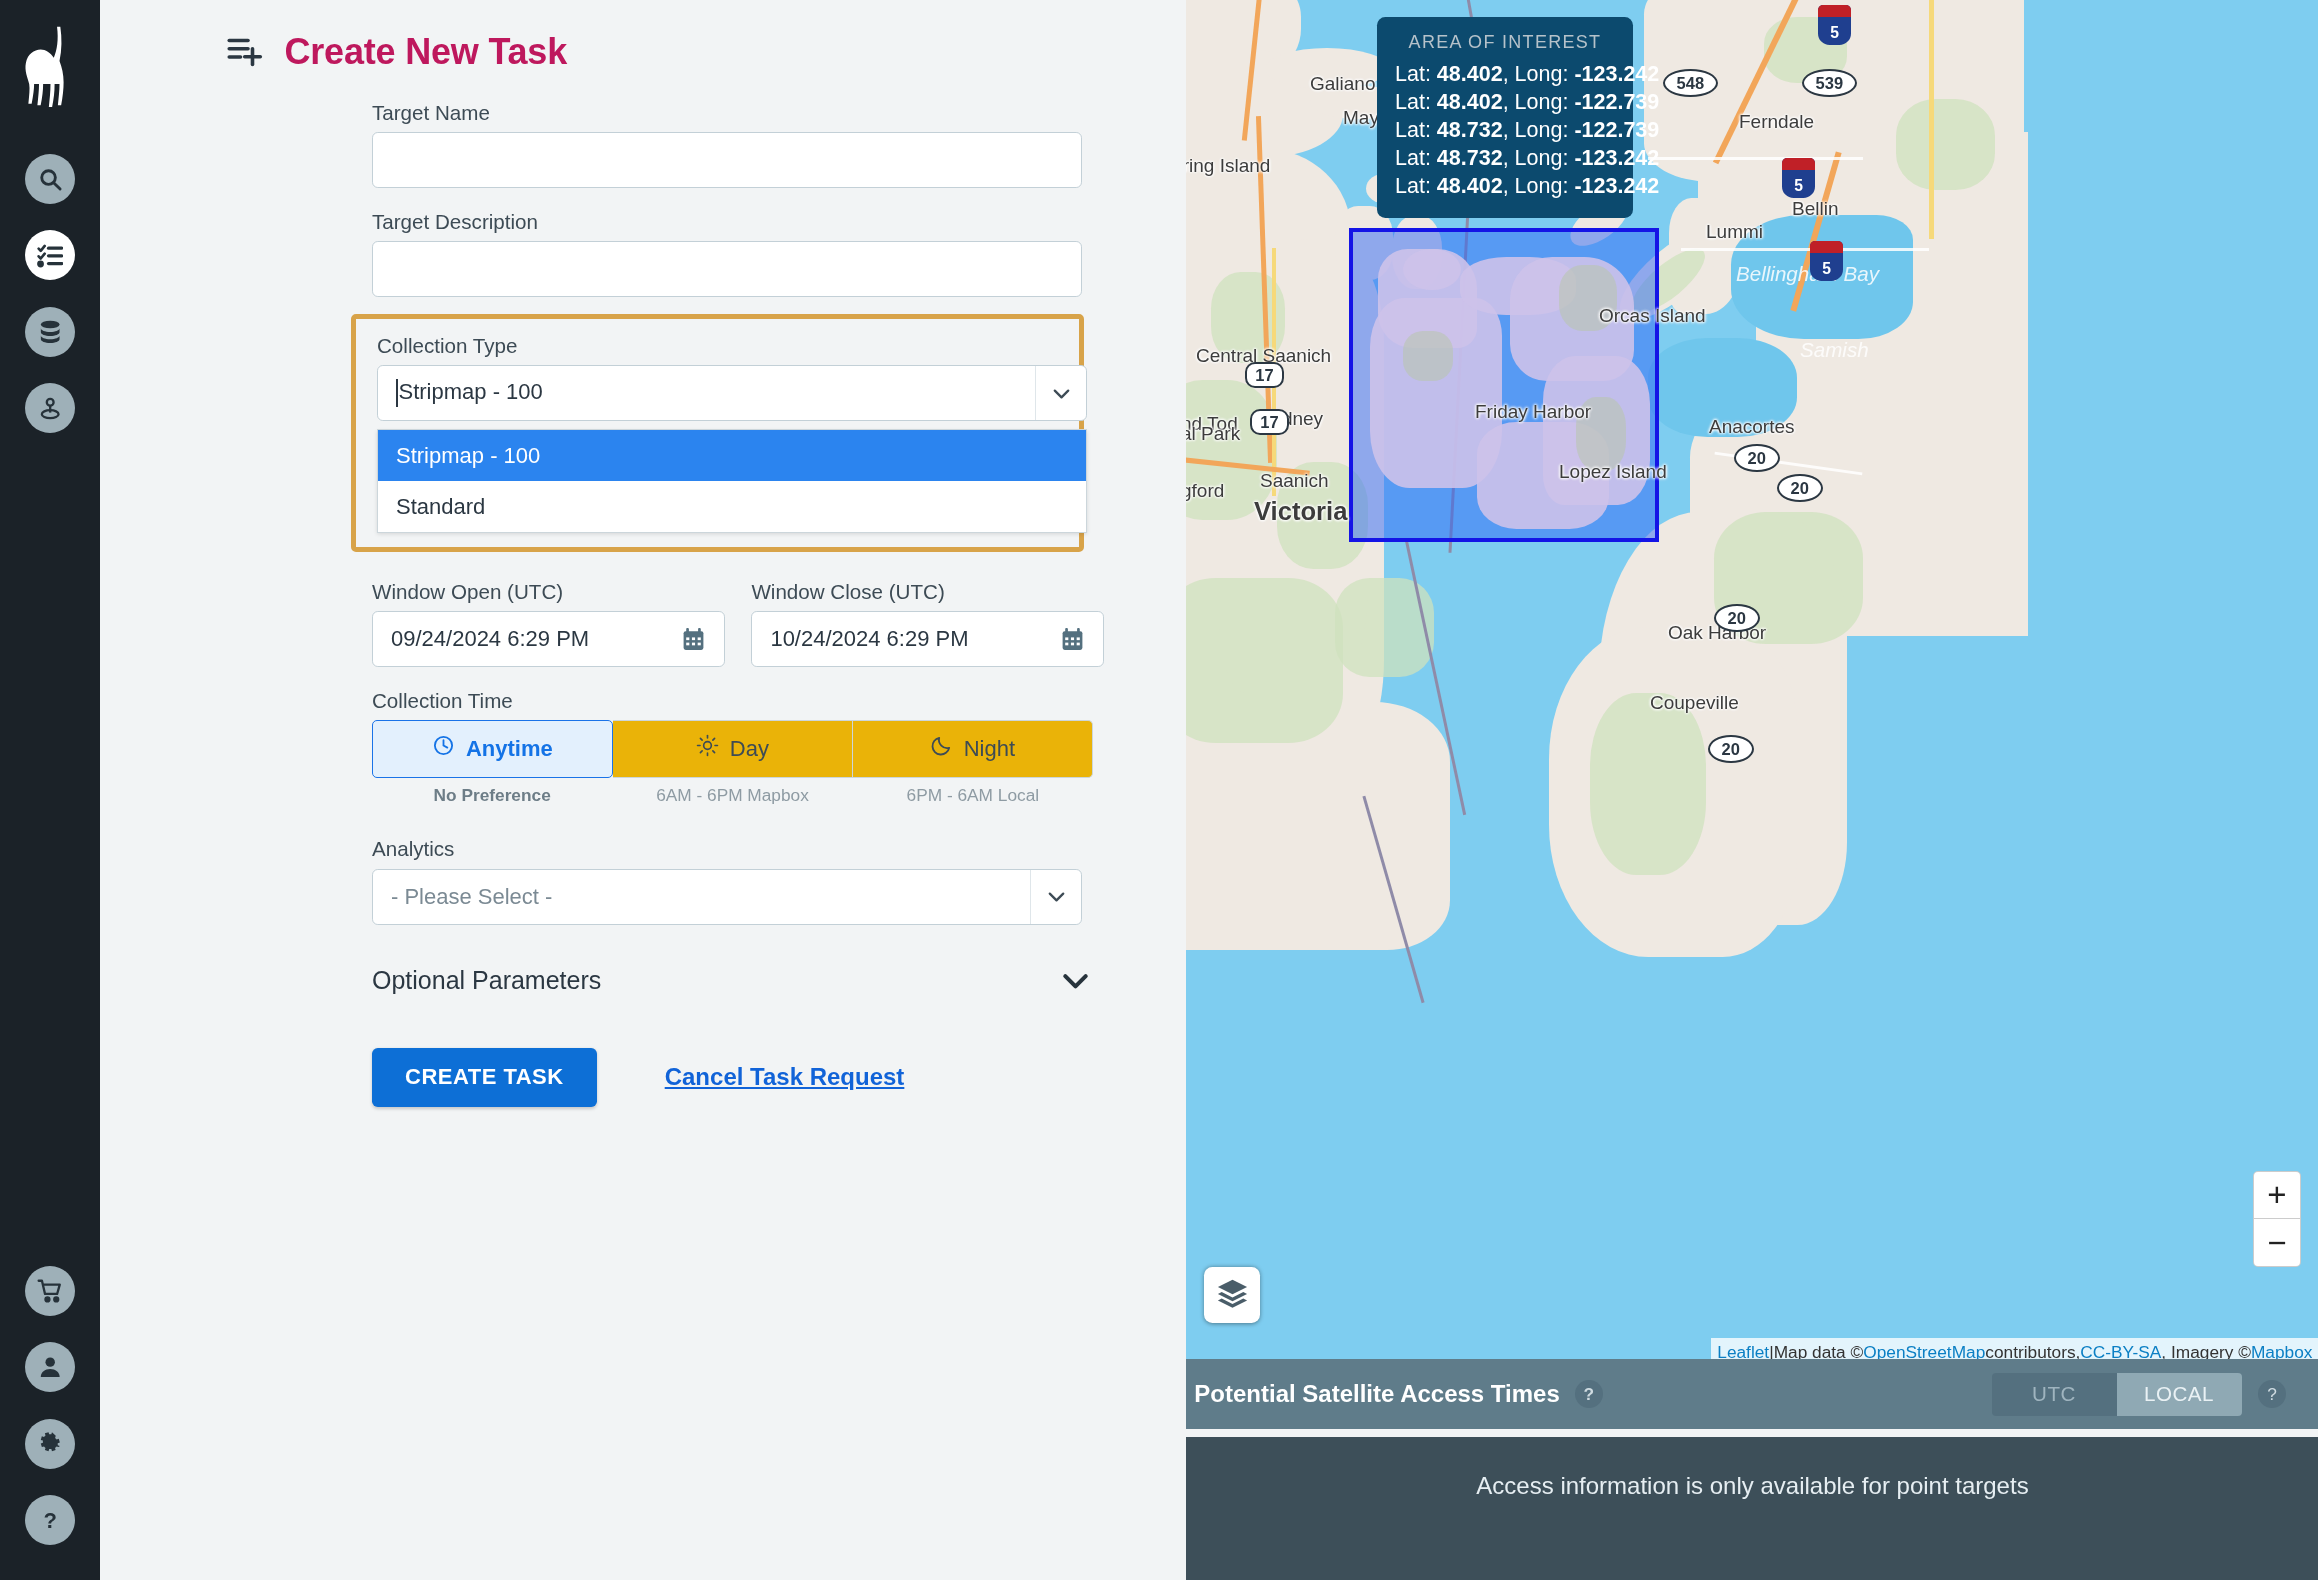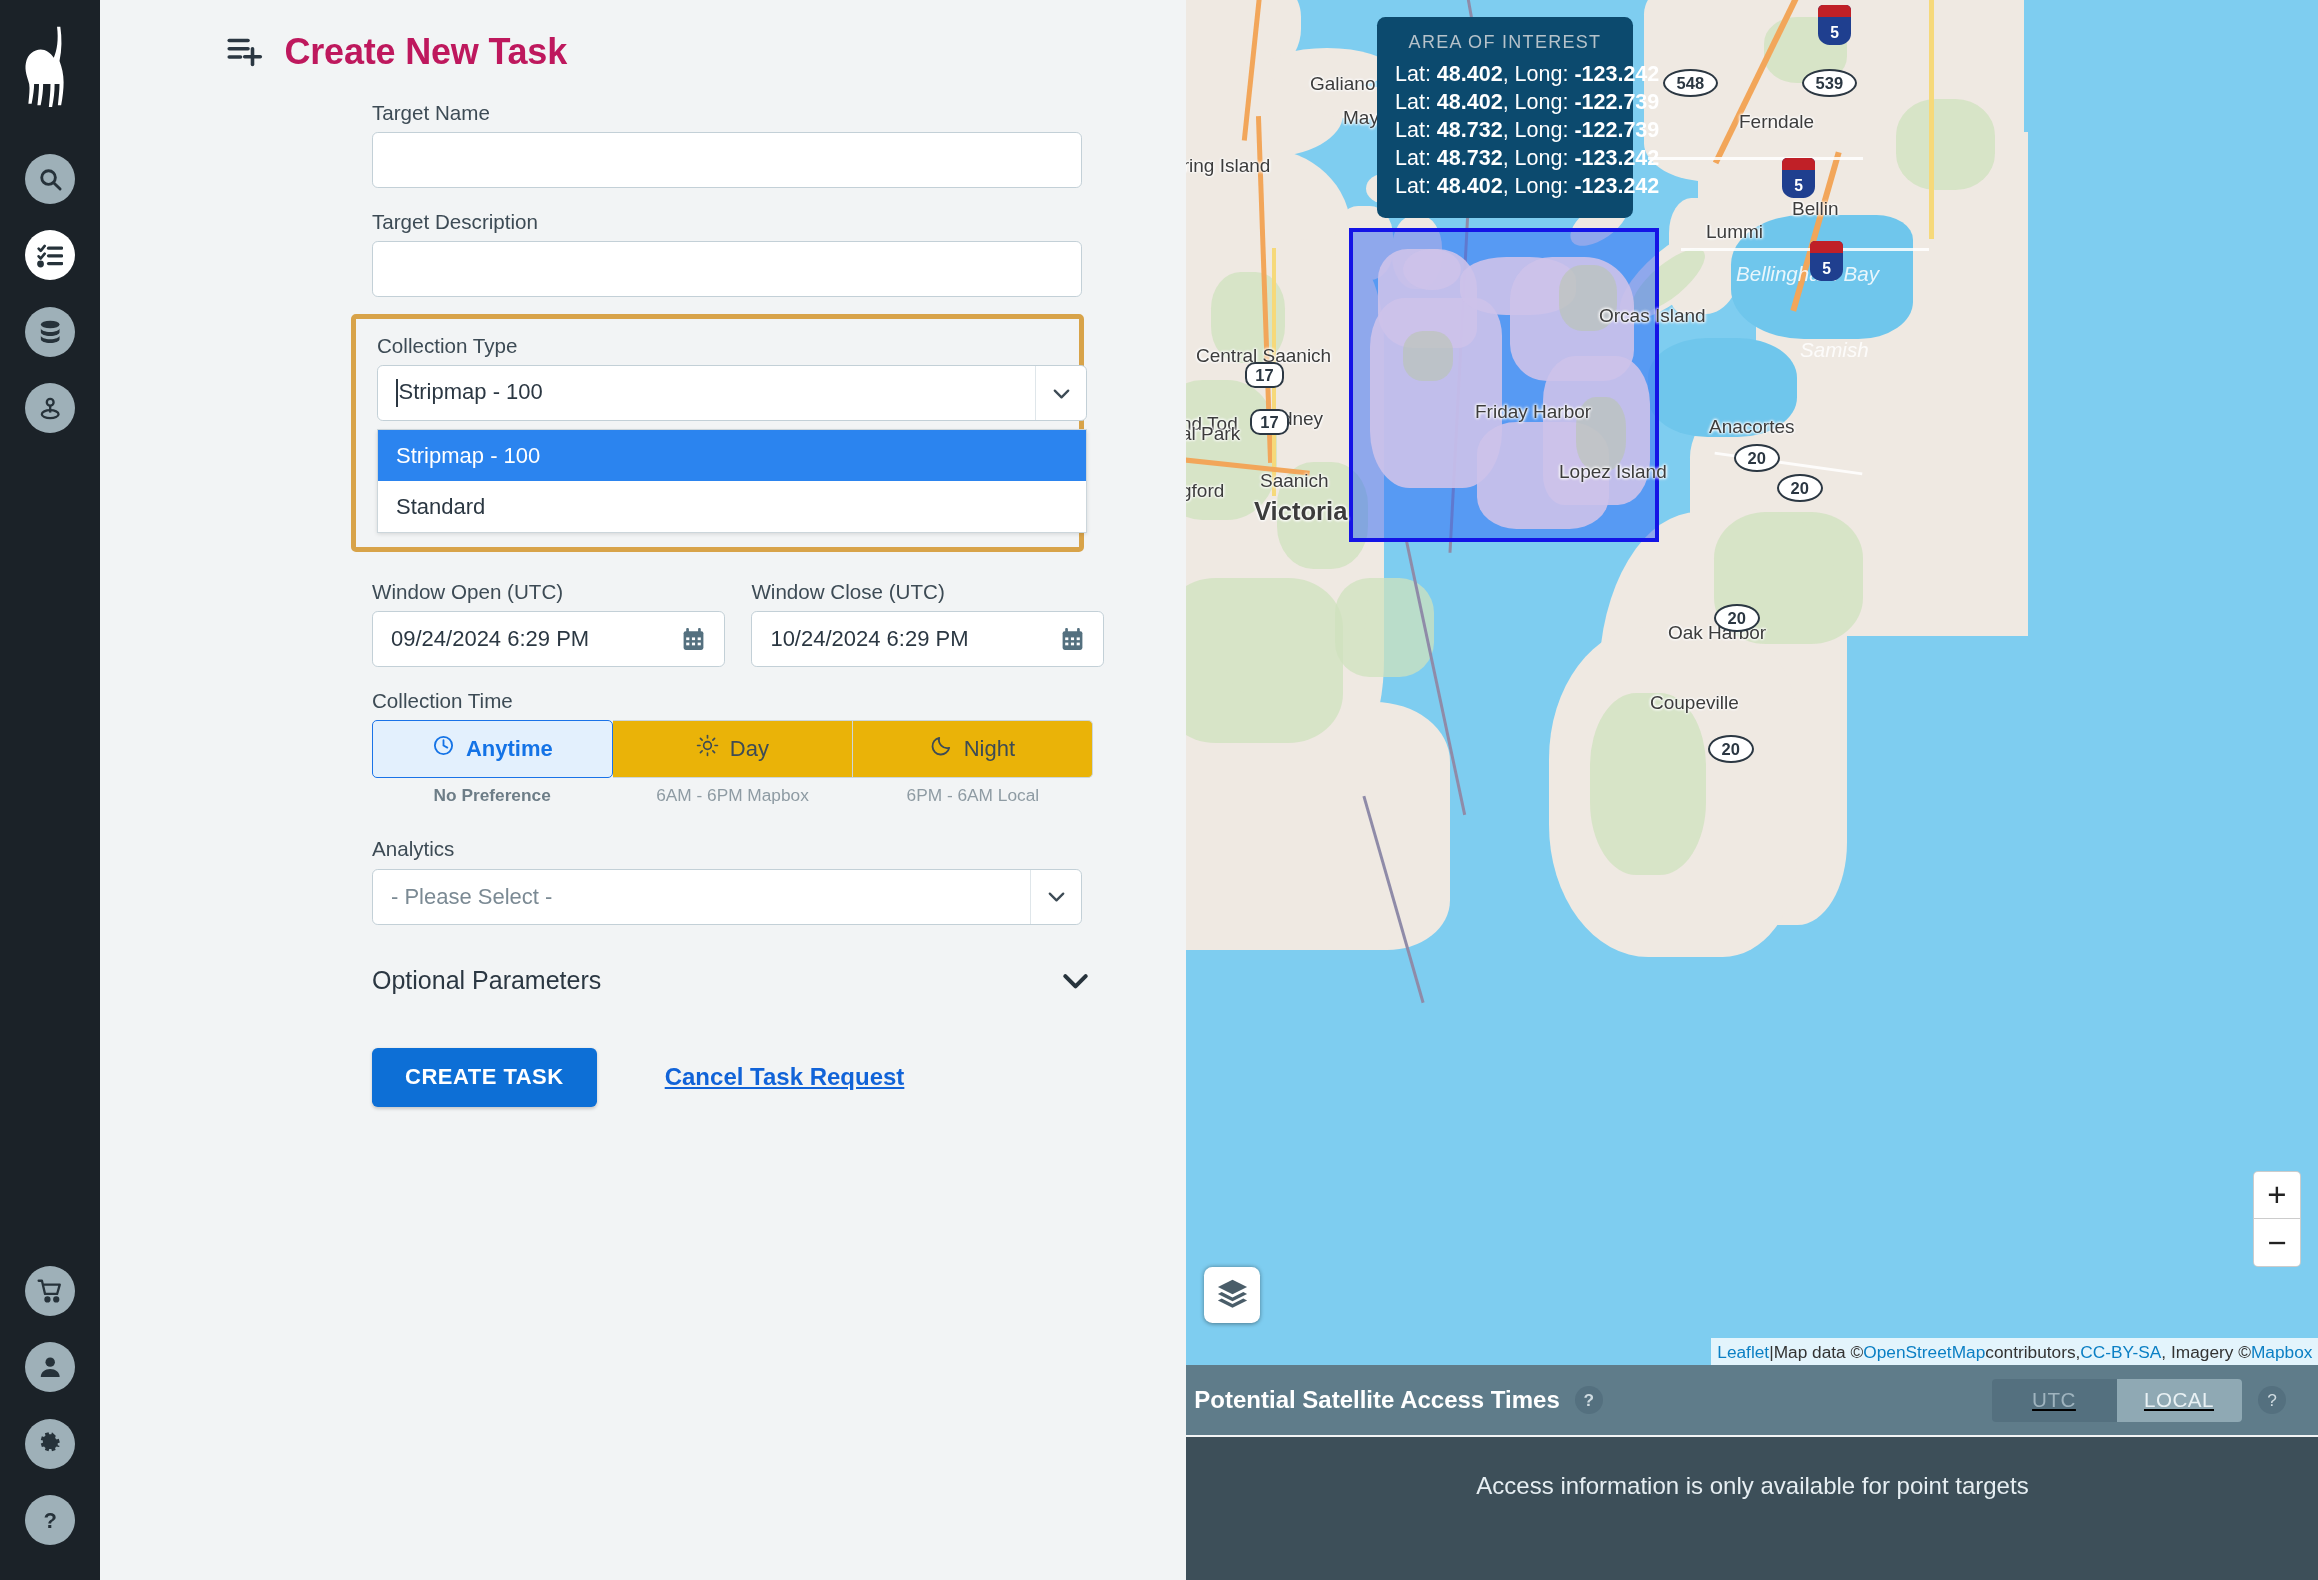--- a/index.html
+++ b/index.html
@@ -239,21 +239,21 @@
   .zoom-ctrl div:first-child { border-bottom: 0.8px solid #ccc; }
 
   .attrib {
     position: absolute; right: 0; bottom: 0; height: 28px;
     background: rgba(255,255,255,.78); display: flex; align-items: center;
     padding: 0 6.6px; font-size: 17.3px; color: #333; white-space: nowrap;
   }
   .attrib a { color: #0b7fc4; text-decoration: none; cursor: pointer; }
 
   .access-bar {
-    position: absolute; left: 0; bottom: 146px; width: 100%; height: 70px;
+    position: absolute; left: 0; bottom: 152px; width: 100%; height: 70px;
     background: #5f7c8a; display: flex; align-items: center;
     padding: 0 33px 0 8.3px; justify-content: space-between;
   }
   .access-title { font-size: 24px; font-weight: bold; color: #fff; display: flex; align-items: center; gap: 15px; }
   .qmark {
     width: 28px; height: 28px; border-radius: 50%; background: #54707f;
     color: #cfdbe1; font-size: 17.3px; display: flex; align-items: center; justify-content: center; cursor: pointer;
   }
   .utc-toggle { display: flex; align-items: center; gap: 16.5px; }
   .tog {
@@ -706,21 +706,21 @@
           <a>Mapbox</a>
       </div>
     </div>
 
     <div class="access-bar">
       <div class="access-title">
         <span>Potential Satellite Access Times</span>
         <span class="qmark">?</span>
       </div>
       <div class="utc-toggle">
-        <div style="display:flex;text-decoration:underline;">
+        <div style="display:flex;">
           <div class="tog off">UTC</div>
           <div class="tog on">LOCAL</div>
         </div>
         <span class="qmark">?</span>
       </div>
     </div>
 
     <div class="access-body">
       <span>Access information is only available for point targets</span>
     </div>

